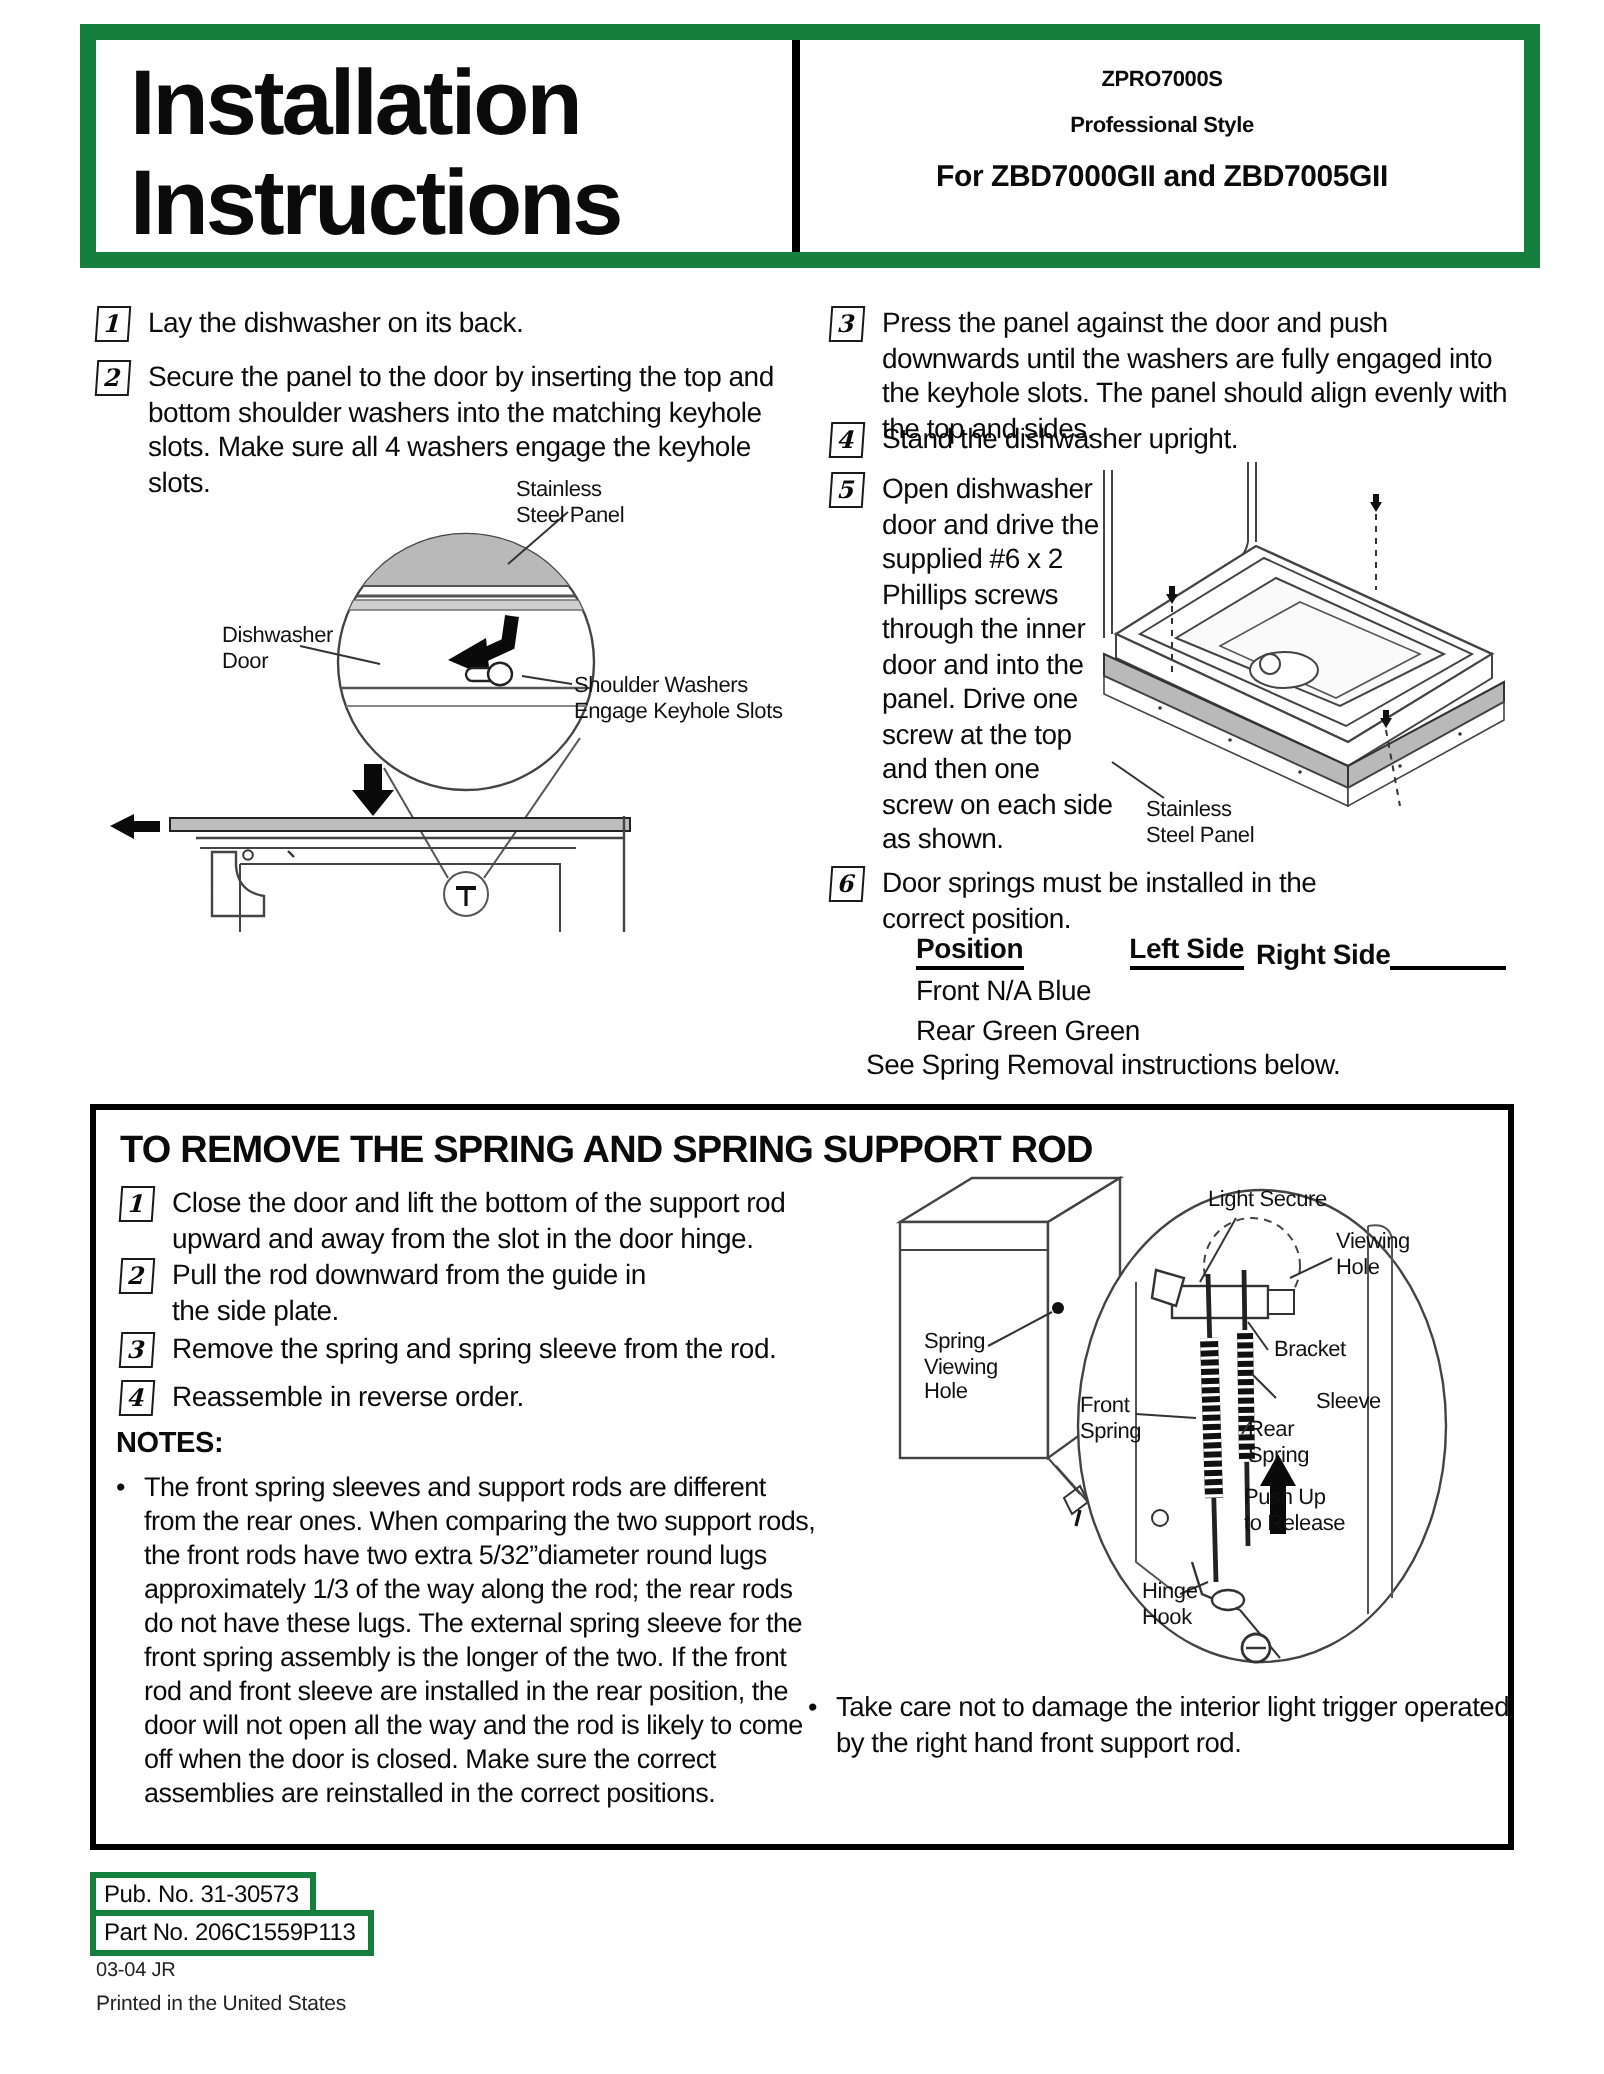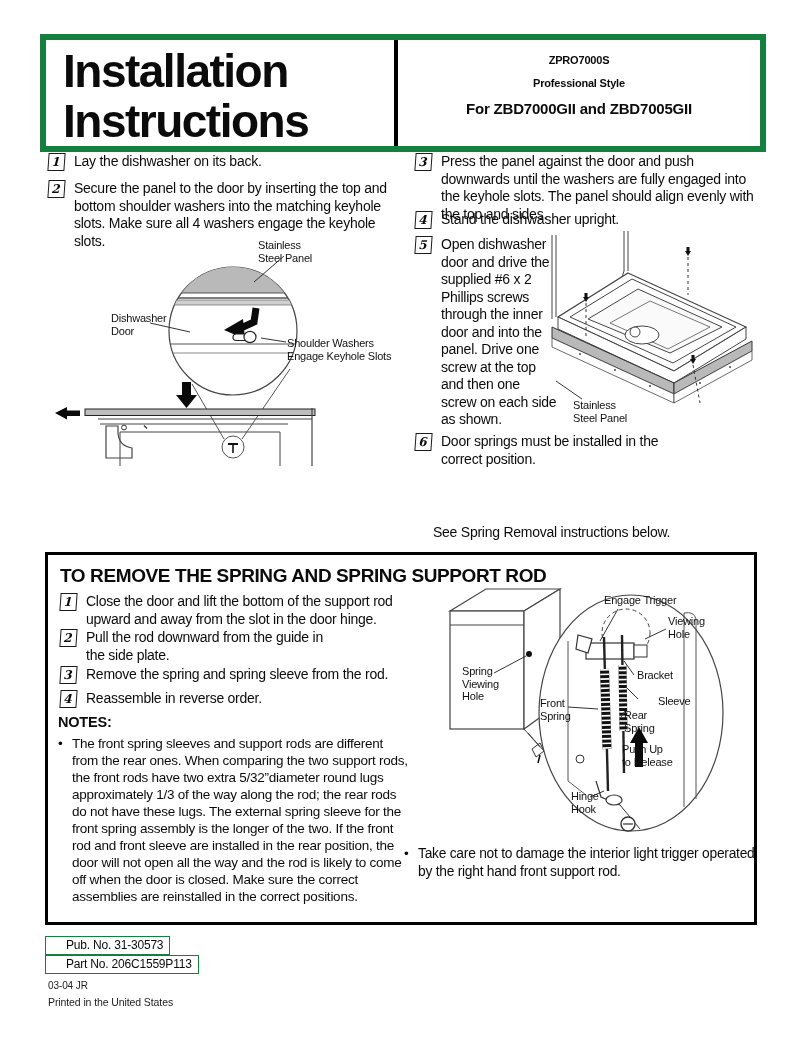--- a/index.html
+++ b/index.html
@@ -2,21 +2,21 @@
 <html><head>
 <meta charset="utf-8">
 <style>
   html,body{margin:0;padding:0;background:#fff;}
   #page{
     position:relative;width:802px;height:1037px;background:#ffffff;
     font-family:"Liberation Sans", sans-serif;color:#0b0b0b;overflow:hidden;
   }
   .abs{position:absolute;}
   
-  #hdr{left:40px;top:34px;width:714px;height:106px;border:6px solid #15803d;display:flex;}
+  #hdr{left:40px;top:12px;width:714px;height:106px;border:8px solid #15803d;display:flex;}
   #hdr-left{width:352px;border-right:4px solid #000;padding:6px 0 0 17px;box-sizing:border-box;}
   .big-title{font-size:46px;line-height:50px;font-weight:bold;letter-spacing:-1.5px;}
   #hdr-right{flex:1;text-align:center;padding-top:9px;}
   .hdr-line{font-size:11px;line-height:23px;font-weight:bold;letter-spacing:-0.2px;}
   .hdr-for{font-size:15px;line-height:18px;font-weight:bold;margin-top:5px;letter-spacing:-0.2px;}
   
   .step{display:flex;gap:9px;}
   .numbox{
     width:15px;height:16px;border:1.4px solid #1a1a1a;flex:0 0 auto;margin-top:0px;
     display:flex;align-items:center;justify-content:center;
@@ -33,21 +33,21 @@
   .tail{width:58px;border-bottom:2px solid #000;height:16px;}
   .trow{font-size:14px;line-height:17.5px;letter-spacing:-0.25px;margin-top:2px;}
   
   #section{left:45px;top:552px;width:706px;height:367px;border:3px solid #000;}
   .sec-title{font-size:19px;font-weight:bold;letter-spacing:-0.4px;}
   .notes-title{font-size:14.5px;font-weight:bold;letter-spacing:-0.2px;}
   .ntext{font-size:13.5px;line-height:17px;letter-spacing:-0.25px;}
   .bullet{display:flex;}
   .bullet::before{content:"\2022";width:14px;flex:0 0 auto;font-size:13.5px;line-height:17px;}
   
-  .foot-box{border:1px solid #15803d;font-size:12px;letter-spacing:-0.2px;padding:1px 6px 2px 20px;width:max-content;background:#fff;}
+  .foot-box{border:3px solid #15803d;font-size:12px;letter-spacing:-0.2px;padding:1px 6px 2px 4px;width:max-content;background:#fff;}
   .small-note{font-size:10px;letter-spacing:-0.1px;color:#222;}
 </style>
 </head>
 <body>
 
 <div id="page">
 
   <div id="hdr" class="abs">
     <div id="hdr-left">
       <div class="big-title">Installation</div>
@@ -197,20 +197,32 @@
 Steel Panel</div>
   </div>
 
   <div class="step abs" style="left:415px;top:433px">
     <span class="numbox">
         <span>6</span>
       </span>
     <div class="stext" style="width:220px">Door springs must be installed in the correct position.</div>
   </div>
 
+  <div class="abs" style="left:458px;top:466px;width:300px">
+    <div class="thead">
+      <span class="u">Position</span>
+      <span style="width:53px"></span>
+      <span class="u">Left Side</span>
+      <span style="width:6px"></span>
+      <span>Right Side</span>
+      <span class="tail"></span>
+    </div>
+    <div class="trow">Front N/A Blue</div>
+    <div class="trow">Rear Green Green</div>
+  </div>
 
   <div class="abs stext" style="left:433px;top:524px">See Spring Removal instructions below.</div>
 
   <div id="section" class="abs">
     <div class="abs sec-title" style="left:12px;top:10px">TO REMOVE THE SPRING AND SPRING SUPPORT ROD</div>
 
     <div class="step abs" style="left:12px;top:38px">
       <span class="numbox">
           <span>1</span>
         </span>
@@ -285,21 +297,21 @@
 
         <line x1="190" y1="28" x2="172" y2="60" stroke="#333" stroke-width="1"></line>
         <line x1="238" y1="48" x2="217" y2="58" stroke="#333" stroke-width="1"></line>
         <line x1="206" y1="94" x2="196" y2="80" stroke="#333" stroke-width="1"></line>
         <line x1="210" y1="118" x2="198" y2="106" stroke="#333" stroke-width="1"></line>
         <line x1="193" y1="136" x2="197" y2="130" stroke="#333" stroke-width="1"></line>
         <line x1="140" y1="126" x2="170" y2="128" stroke="#333" stroke-width="1"></line>
         <line x1="66" y1="92" x2="98" y2="75" stroke="#333" stroke-width="1"></line>
         <line x1="162" y1="216" x2="176" y2="210" stroke="#333" stroke-width="1"></line>
       </svg>
-      <div class="lbl abs" style="left:176px;top:13px">Engage Trigger</div>
+      <div class="lbl abs" style="left:176px;top:13px">Light Secure</div>
       <div class="lbl abs" style="left:240px;top:34px">Viewing
 Hole</div>
       <div class="lbl abs" style="left:209px;top:88px">Bracket</div>
       <div class="lbl abs" style="left:230px;top:114px">Sleeve</div>
       <div class="lbl abs" style="left:196px;top:128px">Rear
 Spring</div>
       <div class="lbl abs" style="left:194px;top:162px">Push Up
 to Release</div>
       <div class="lbl abs" style="left:143px;top:209px">Hinge
 Hook</div>

